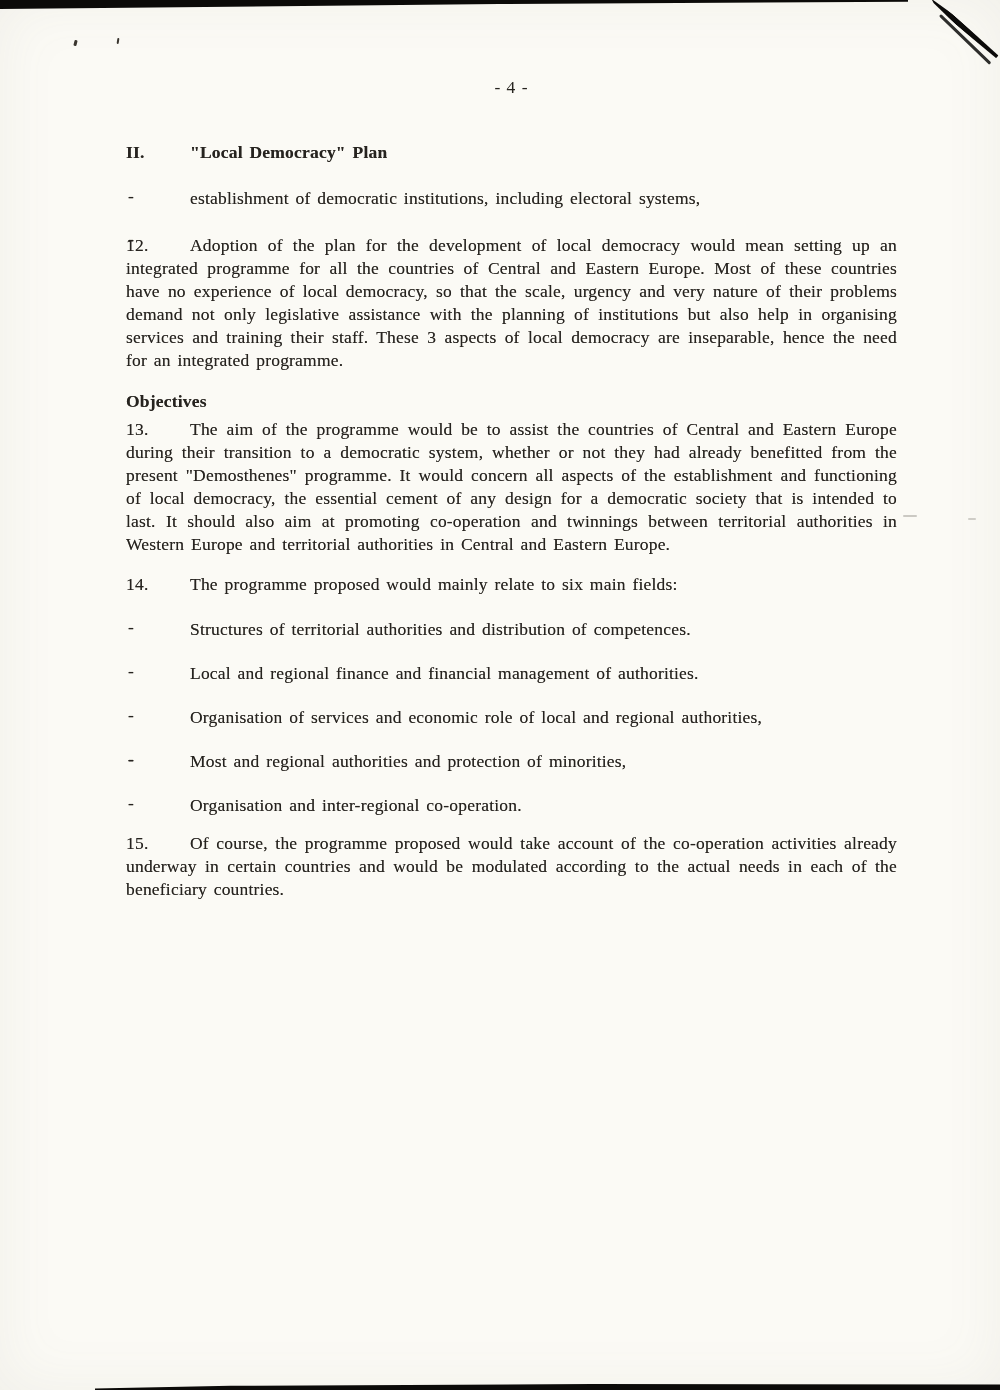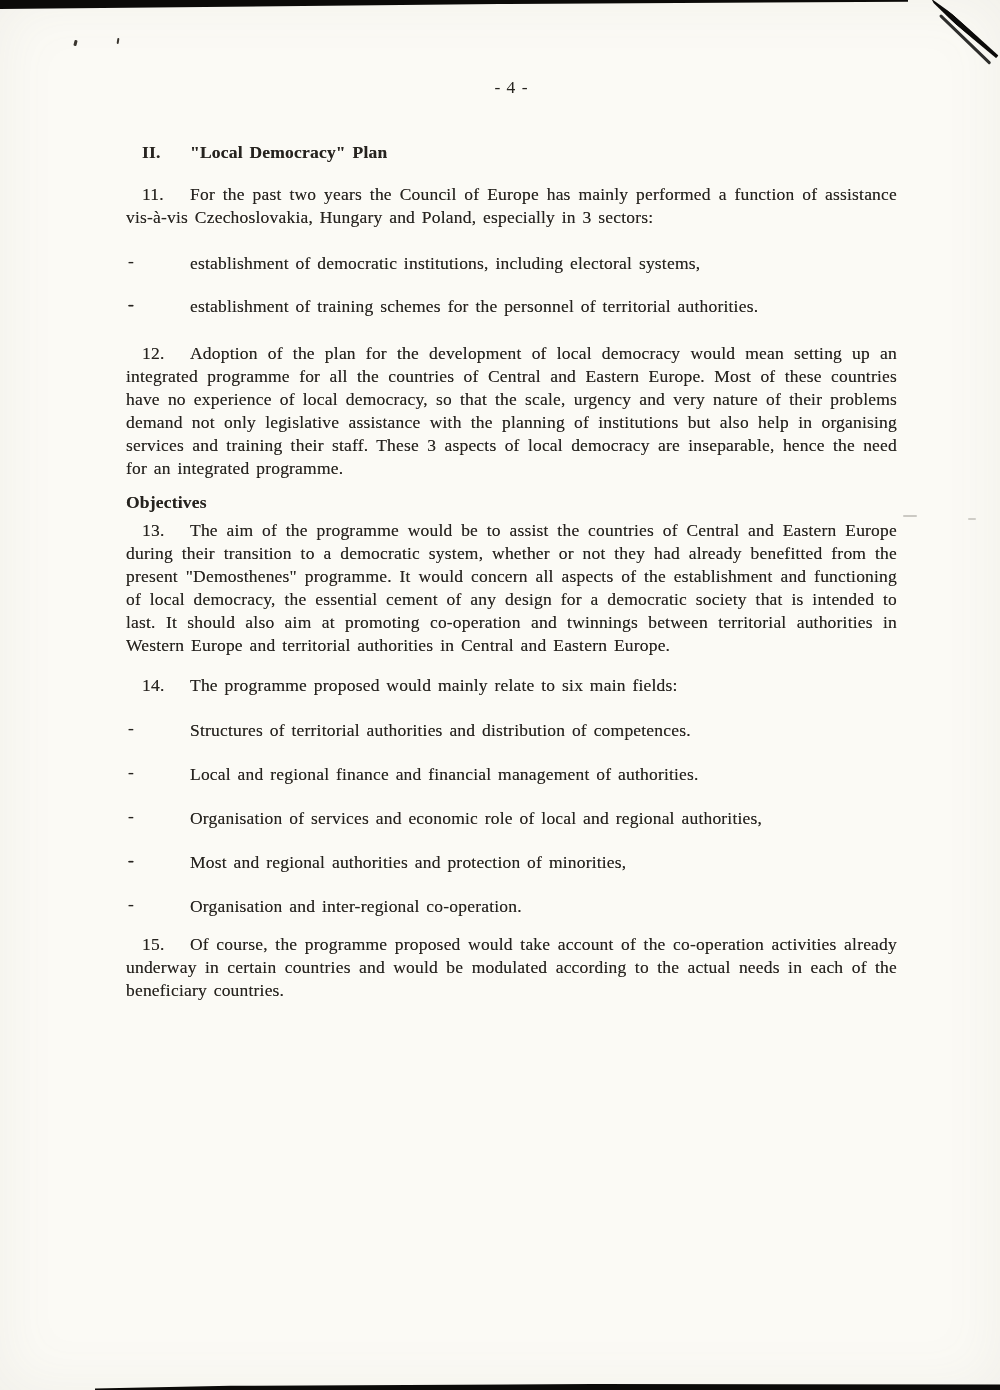--- a/index.html
+++ b/index.html
@@ -31,34 +31,34 @@
     line-height: 23px;
     letter-spacing: 0.2px;
     word-spacing: 2.2px;
     text-align: justify;
     position: relative;
     text-shadow: 0 0 0.5px rgba(45,40,34,0.55);
   }
   .heading { font-weight: bold; text-align: left; }
   .numbered { text-indent: 64px; }
   .numbered .num {
-    position: absolute; left: 16px; top: 0; text-indent: 0;
+    position: absolute; left: 0; top: 0; text-indent: 0;
   }
   .bullet { padding-left: 64px; text-align: left; }
   .bullet .marker {
     position: absolute; left: 2px; top: -2px;
   }
   
   .m-heading   { margin-top: 42px; }
   .m-para11    { margin-top: 19px; }
   .m-b1        { margin-top: 23px; }
   .m-b         { margin-top: 20px; }
   .m-training  { margin-top: 17px; }
   .m-para12    { margin-top: 24px; font-family: Liberation Serif, serif; }
-  .m-obj       { margin-top: 11px; }
+  .m-obj       { margin-top: 18px; }
   .m-para13    { margin-top: 5px; }
   .m-para14    { margin-top: 17px; }
   .m-fb1       { margin-top: 22px; }
   .m-fb        { margin-top: 21px; }
   .m-para15    { margin-top: 15px; }
 
   
   .artifact { position: absolute; background: #0b0a09; }
   .top-bar {
     left: 0; top: 0; width: 908px; height: 9px;
@@ -101,35 +101,30 @@
 
   <div class="content">
 
     <div class="page-number">- 4 -</div>
 
     <div class="heading numbered m-heading">
       <span class="num">II.</span>
       <span>"Local Democracy" Plan</span>
     </div>
 
-    <div class="para numbered m-para11">
-      <span class="num">11.</span>
-      <span>For the past two years the Council of Europe has mainly performed a function of assistance vis-à-vis Czechoslovakia, Hungary and Poland, especially in 3 sectors:</span>
-    </div>
 
     <div class="bullet m-b1">
       <span class="marker">-</span>
       <span>establishment of democratic institutions, including electoral systems,</span>
     </div>
     <div class="bullet m-b">
       <span class="marker">-</span>
     </div>
     <div class="bullet m-b">
       <span class="marker">-</span>
-      <span>establishment of training schemes for the personnel of territorial authorities.</span>
     </div>
 
 
     <div class="para numbered m-para12">
       <span class="num">12.</span>
       <span>Adoption of the plan for the development of local democracy would mean setting up an integrated programme for all the countries of Central and Eastern Europe.  Most of these countries have no experience of local democracy, so that the scale, urgency and very nature of their problems demand not only legislative assistance with the planning of institutions but also help in organising services and training their staff.  These 3 aspects of local democracy are inseparable, hence the need for an integrated programme.</span>
     </div>
 
     <div class="heading m-obj">Objectives</div>
 

